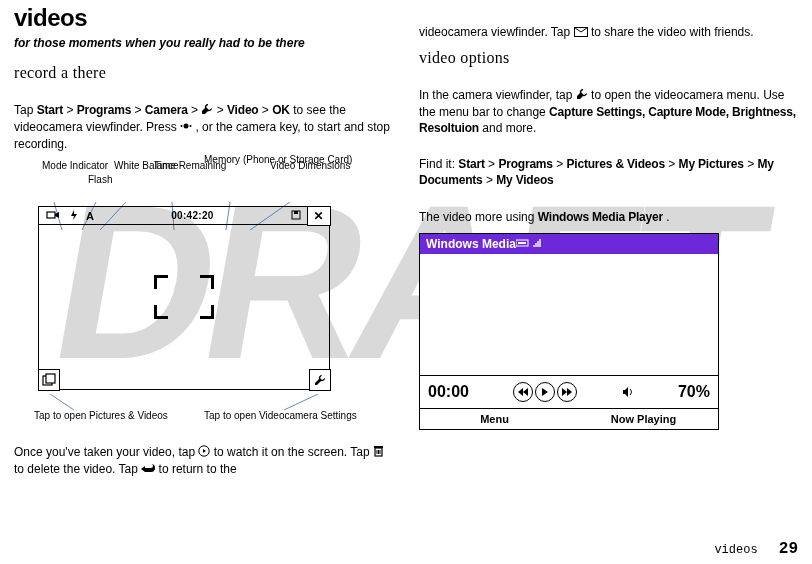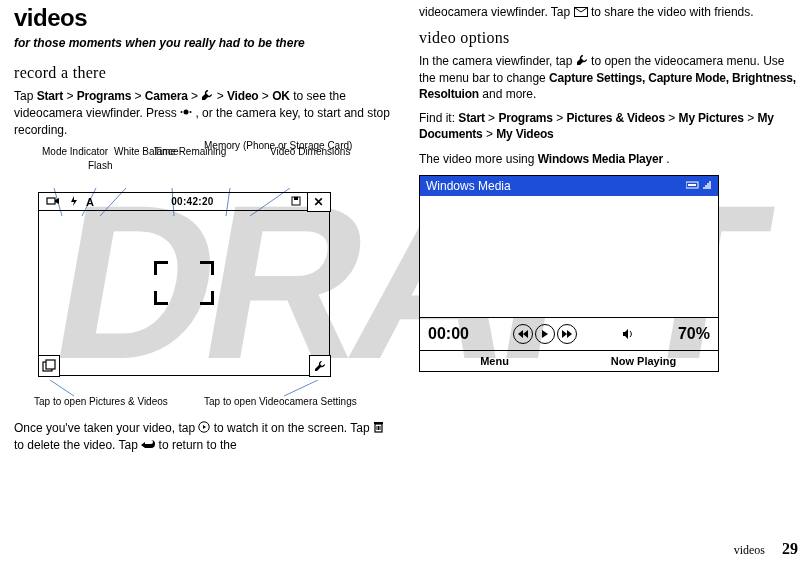--- a/index.html
+++ b/index.html
@@ -29,21 +29,21 @@
     z-index: 1;
     display: flex;
     gap: 26px;
     padding: 4px 14px 0 14px;
     height: 530px;
   }
   .col { flex: 1; }
   h1 { font-size: 24px; font-weight: 900; font-family: Arial, sans-serif; letter-spacing: -0.5px; margin-bottom: 4px; }
   .tagline { font-style: italic; font-weight: 700; font-size: 12px; margin-bottom: 14px; }
   h2 { font-size: 16px; font-weight: 400; font-family: Georgia, serif; margin-bottom: 6px; letter-spacing: 0.3px; }
-  p { line-height: 1.35; margin-bottom: 8px; font-family: "Helvetica Neue", Arial, sans-serif; font-weight: 300; }
+  p { line-height: 1.35; margin-bottom: 8px; font-family: "Helvetica Neue", Arial, sans-serif; font-weight: 300; margin-top: 20px; }
   strong.cond { font-family: "Arial Narrow", Arial, sans-serif; font-weight: 700; letter-spacing: -0.2px; }
   .glyph { display: inline-block; vertical-align: middle; }
   .diagram-wrap { margin: 6px 0 10px 0; position: relative; width: 340px; }
   .labels-row { position: relative; height: 46px; font-size: 10px; font-family: "Helvetica Neue", Arial, sans-serif; font-weight: 300; line-height: 1.1; }
   .labels-row .lbl { position: absolute; white-space: nowrap; text-align: left; }
   .vf-outer { border: 1.5px solid #000; width: 292px; height: 184px; position: relative; margin-left: 24px; }
   .vf-top-bar { height: 18px; border-bottom: 1px solid #000; display:flex; align-items:center; font-family: "Arial Narrow", Arial; font-weight:700; font-size:10px; padding:0 4px; }
   .vf-top-bar .spacer { flex:1; text-align:center; letter-spacing:0.3px;}
   .vf-top-bar .icon { margin: 0 3px; }
   .vf-x {
@@ -59,28 +59,28 @@
   .corner.bl { bottom:0; left:0; border-width:0 0 3px 3px; }
   .corner.br { bottom:0; right:0; border-width:0 3px 3px 0; }
   .vf-corner-btn { position:absolute; width:22px; height:22px; border:1.5px solid #000; background:#fff; display:flex;align-items:center;justify-content:center; font-size:12px; }
   .vf-corner-btn.bl { bottom:-1.5px; left:-1.5px; }
   .vf-corner-btn.br { bottom:-1.5px; right:-1.5px; }
   .bottom-labels { position:relative; height:30px; font-size:10px; font-family:"Helvetica Neue", Arial; font-weight:300; margin-top:4px; }
   .bottom-labels .blbl { position:absolute; white-space:nowrap; }
   svg.lead { position:absolute; top:42px; left:0; width:340px; height:32px; pointer-events:none; }
   svg.lead2 { position:absolute; top:0; left:0; width:340px; height:18px; pointer-events:none;}
   .player-box { border:1.5px solid #000; width:300px; margin-top:6px; }
-  .player-title-row { background:#1d4ed8; color:#fff; font-family:"Arial Narrow",Arial; font-weight:400; font-size:12px; padding:3px 6px; display:flex; align-items:center; justify-content:space-between; }
+  .player-title-row { background:#6d28d9; color:#fff; font-family:"Arial Narrow",Arial; font-weight:700; font-size:12px; padding:3px 6px; display:flex; align-items:center; }
   .player-area { height:122px; border-bottom:1px solid #000; background:#fff; }
   .player-controls { display:flex; align-items:center; justify-content:space-between; padding:6px 8px; font-family:"Arial Narrow",Arial; font-weight:700; font-size:16px; }
   .ctrl-btns { display:flex; gap:2px; }
   .circle-btn { width:20px; height:20px; border:1.5px solid #000; border-radius:50%; display:flex; align-items:center; justify-content:center; font-size:9px; }
   .player-soft { display:flex; }
   .player-soft div { flex:1; text-align:center; font-family:"Arial Narrow",Arial; font-weight:700; font-size:11px; padding:4px 0; }
-  .footer { position:absolute; bottom:6px; right:14px; font-family:Liberation Serif, serif; font-weight:300; font-size:12px; }
+  .footer { position:absolute; bottom:6px; right:14px; font-family:Liberation Mono, monospace; font-weight:300; font-size:12px; }
   .footer .pg { font-weight:900; font-size:16px; margin-left:14px; }
 </style>
 </head>
 <body>
 
 <div class="watermark">DRAFT</div>
 
 <div class="page">
 
   <div class="col">

